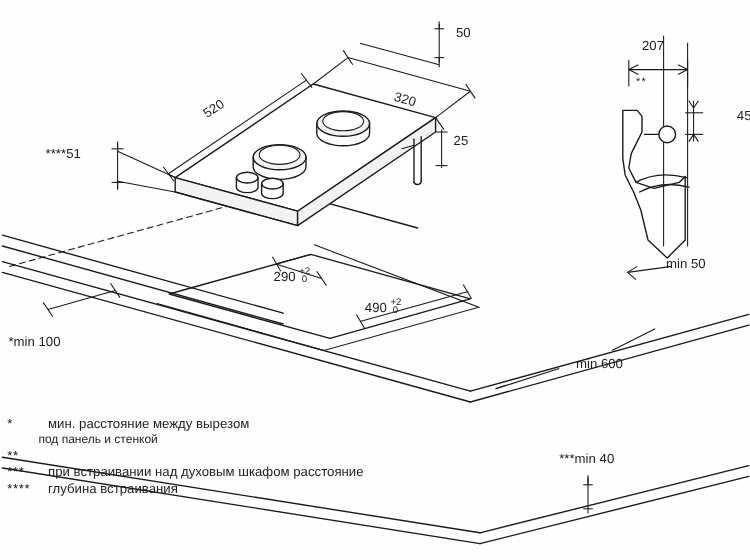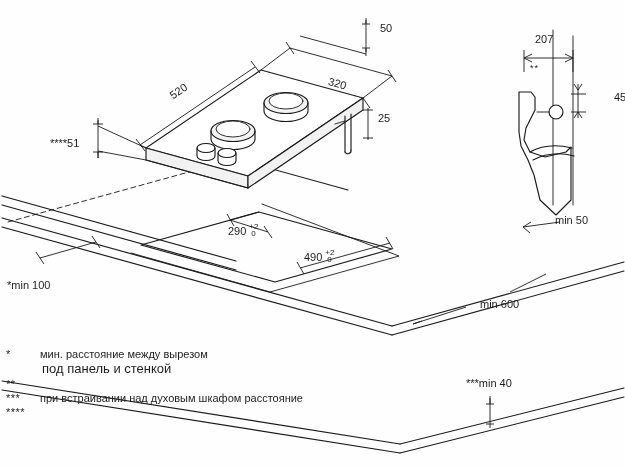--- a/index.html
+++ b/index.html
@@ -16,21 +16,21 @@
   .lbl{position:absolute;font-size:11px;color:#1e1e1e;white-space:nowrap;
        font-family:"Liberation Sans","DejaVu Sans",sans-serif;line-height:1;}
   .lbl.rot{transform-origin:0 0;}
   .tol{display:inline-block;position:relative;width:13px;height:11px;vertical-align:middle;margin-left:3px;}
   .tol .up{position:absolute;left:0;top:-4px;font-size:8px;}
   .tol .dn{position:absolute;left:2px;top:3px;font-size:8px;}
   .legend{position:absolute;left:6px;top:348px;width:400px;}
   .legrow{display:flex;align-items:flex-start;margin-bottom:1px;}
   .legmark{width:34px;flex:0 0 34px;font-size:11px;color:#1e1e1e;letter-spacing:0.5px;}
   .legtxt{font-size:11px;color:#1e1e1e;}
-  .legcont{margin-left:36px;font-size:13px;color:#1e1e1e;}
+  .legcont{margin-left:26px;font-size:10px;color:#1e1e1e;}
 </style>
 </head>
 <body>
 
 <div id="stage">
 
 <svg id="drawing" viewBox="0 0 625 467">
 
   <g>
 
@@ -217,21 +217,21 @@
 </svg>
 
 <div class="lbl rot" style="left:168px;top:92px;transform:rotate(-34deg);">520</div>
 
 <div class="lbl rot" style="left:330px;top:76px;transform:rotate(16deg);">320</div>
 
 <div class="lbl" style="left:380px;top:23px;">50</div>
 
 <div class="lbl" style="left:378px;top:113px;">25</div>
 
-<div class="lbl" style="left:50px;top:124px;margin-top:14px;">****51</div>
+<div class="lbl" style="left:38px;top:124px;">****51</div>
 
 <div class="lbl" style="left:228px;top:226px;">
   <span>290</span><span class="tol"><span class="up">+2</span><span class="dn">0</span></span>
 </div>
 
 <div class="lbl" style="left:304px;top:252px;">
   <span>490</span><span class="tol"><span class="up">+2</span><span class="dn">0</span></span>
 </div>
 
 <div class="lbl" style="left:7px;top:280px;">*min 100</div>
@@ -260,17 +260,18 @@
     <div class="legmark">**</div>
   </div>
 
   <div class="legrow" style="margin-top:2px;">
     <div class="legmark">***</div>
     <div class="legtxt">при встраивании над духовым шкафом расстояние</div>
   </div>
 
   <div class="legrow" style="margin-top:2px;">
     <div class="legmark">****</div>
+    <div class="legtxt">глубина встраивания</div>
   </div>
 
 </div>
 
 </div>
 
 </body></html>

